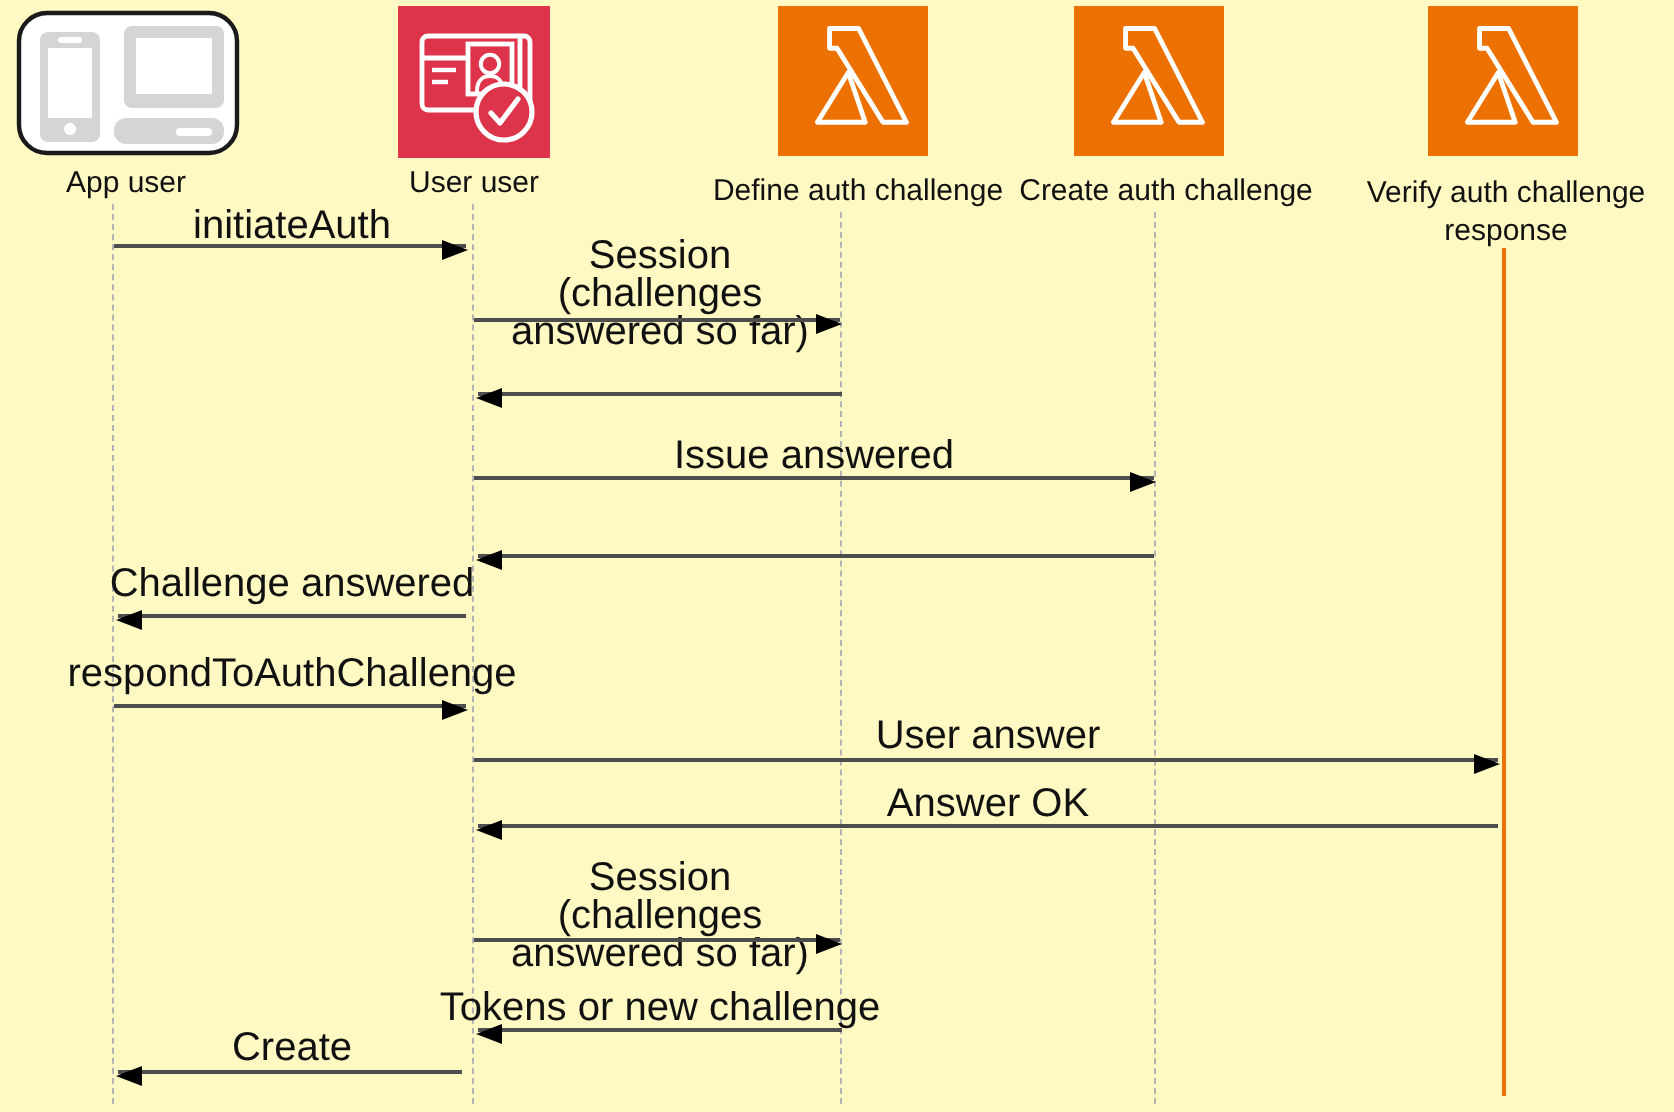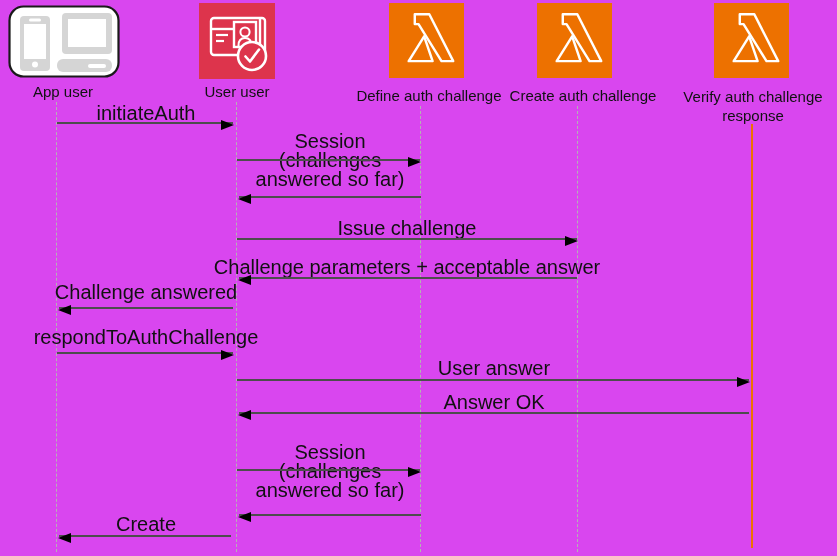--- a/index.html
+++ b/index.html
@@ -1,17 +1,17 @@
 <!DOCTYPE html>
 <html style="--lambda-orange: #ED7100; --user-pool-red: #DD344C; --arrow-line: #4d4d4d; --arrow-head: #000000; --lifeline: #b3b3b3; --verify-lifeline: #ED7100; --text: #111111; --device-gray: #d5d5d5;"><head>
 <meta charset="utf-8">
 <style>
   html,body { margin:0; padding:0; background:#fff; }
   .stage {
-    position:relative; width:837px; height:556px; background:#d946ef;
+    position:relative; width:837px; height:556px; background:#fef9c3;
     font-family:"Liberation Sans", sans-serif; color:var(--text,#111);
     overflow:hidden;
     text-decoration:underline;
   }
   
   .actor-icon { position:absolute; }
   .actor-label {
     position:absolute; transform:translateX(-50%);
     font-size:15px; line-height:18px; white-space:nowrap; text-align:center;
   }
@@ -22,21 +22,21 @@
     border-left:1px dashed var(--lifeline,#b3b3b3);
   }
   .lifeline.solid-orange {
     border-left:2px solid var(--verify-lifeline,#ED7100);
   }
   
   .msg-label {
     position:absolute; transform:translateX(-50%);
     font-size:20px; line-height:18px; white-space:nowrap; text-align:center;
   }
-  .msg-label.wrap { white-space:normal; width:176px; line-height:19px;margin-top:13px; }
+  .msg-label.wrap { white-space:normal; width:176px; line-height:19px; }
   .arrow {
     position:absolute; height:0;
     border-top:2px solid var(--arrow-line,#4d4d4d);
   }
   .arrow .head {
     position:absolute; top:-4px; width:0; height:0;
     border-top:5px solid transparent; border-bottom:5px solid transparent;
   }
   .arrow.right .head { right:-1px; border-left:13px solid var(--arrow-head,#000); }
   .arrow.left  .head { left:-1px;  border-right:13px solid var(--arrow-head,#000); }
@@ -117,26 +117,25 @@
 
   <div class="msg-label wrap" style="left:330px;top:119px">Session (challenges answered so far)</div>
   <div class="arrow right" style="left:237px;top:159px;width:183px">
       <span class="head"></span>
     </div>
 
   <div class="arrow left" style="left:239px;top:196px;width:182px">
       <span class="head"></span>
     </div>
 
-  <div class="msg-label" style="left:407px;top:219px">Issue challenge</div>
+  <div class="msg-label" style="left:407px;top:219px">Issue answered</div>
   <div class="arrow right" style="left:237px;top:238px;width:340px">
       <span class="head"></span>
     </div>
 
-  <div class="msg-label" style="left:407px;top:258px">Challenge parameters + acceptable answer</div>
   <div class="arrow left" style="left:239px;top:277px;width:338px">
       <span class="head"></span>
     </div>
 
   <div class="msg-label" style="left:146px;top:283px">Challenge answered</div>
   <div class="arrow left" style="left:59px;top:307px;width:174px">
       <span class="head"></span>
     </div>
 
   <div class="msg-label" style="left:146px;top:328px">respondToAuthChallenge</div>
@@ -152,20 +151,21 @@
   <div class="msg-label" style="left:494px;top:393px">Answer OK</div>
   <div class="arrow left" style="left:239px;top:412px;width:510px">
       <span class="head"></span>
     </div>
 
   <div class="msg-label wrap" style="left:330px;top:430px">Session (challenges answered so far)</div>
   <div class="arrow right" style="left:237px;top:469px;width:183px">
       <span class="head"></span>
     </div>
 
+  <div class="msg-label" style="left:330px;top:495px">Tokens or new challenge</div>
   <div class="arrow left" style="left:239px;top:514px;width:182px">
       <span class="head"></span>
     </div>
 
   <div class="msg-label" style="left:146px;top:515px">Create</div>
   <div class="arrow left" style="left:59px;top:535px;width:172px">
       <span class="head"></span>
     </div>
 
 </div>

